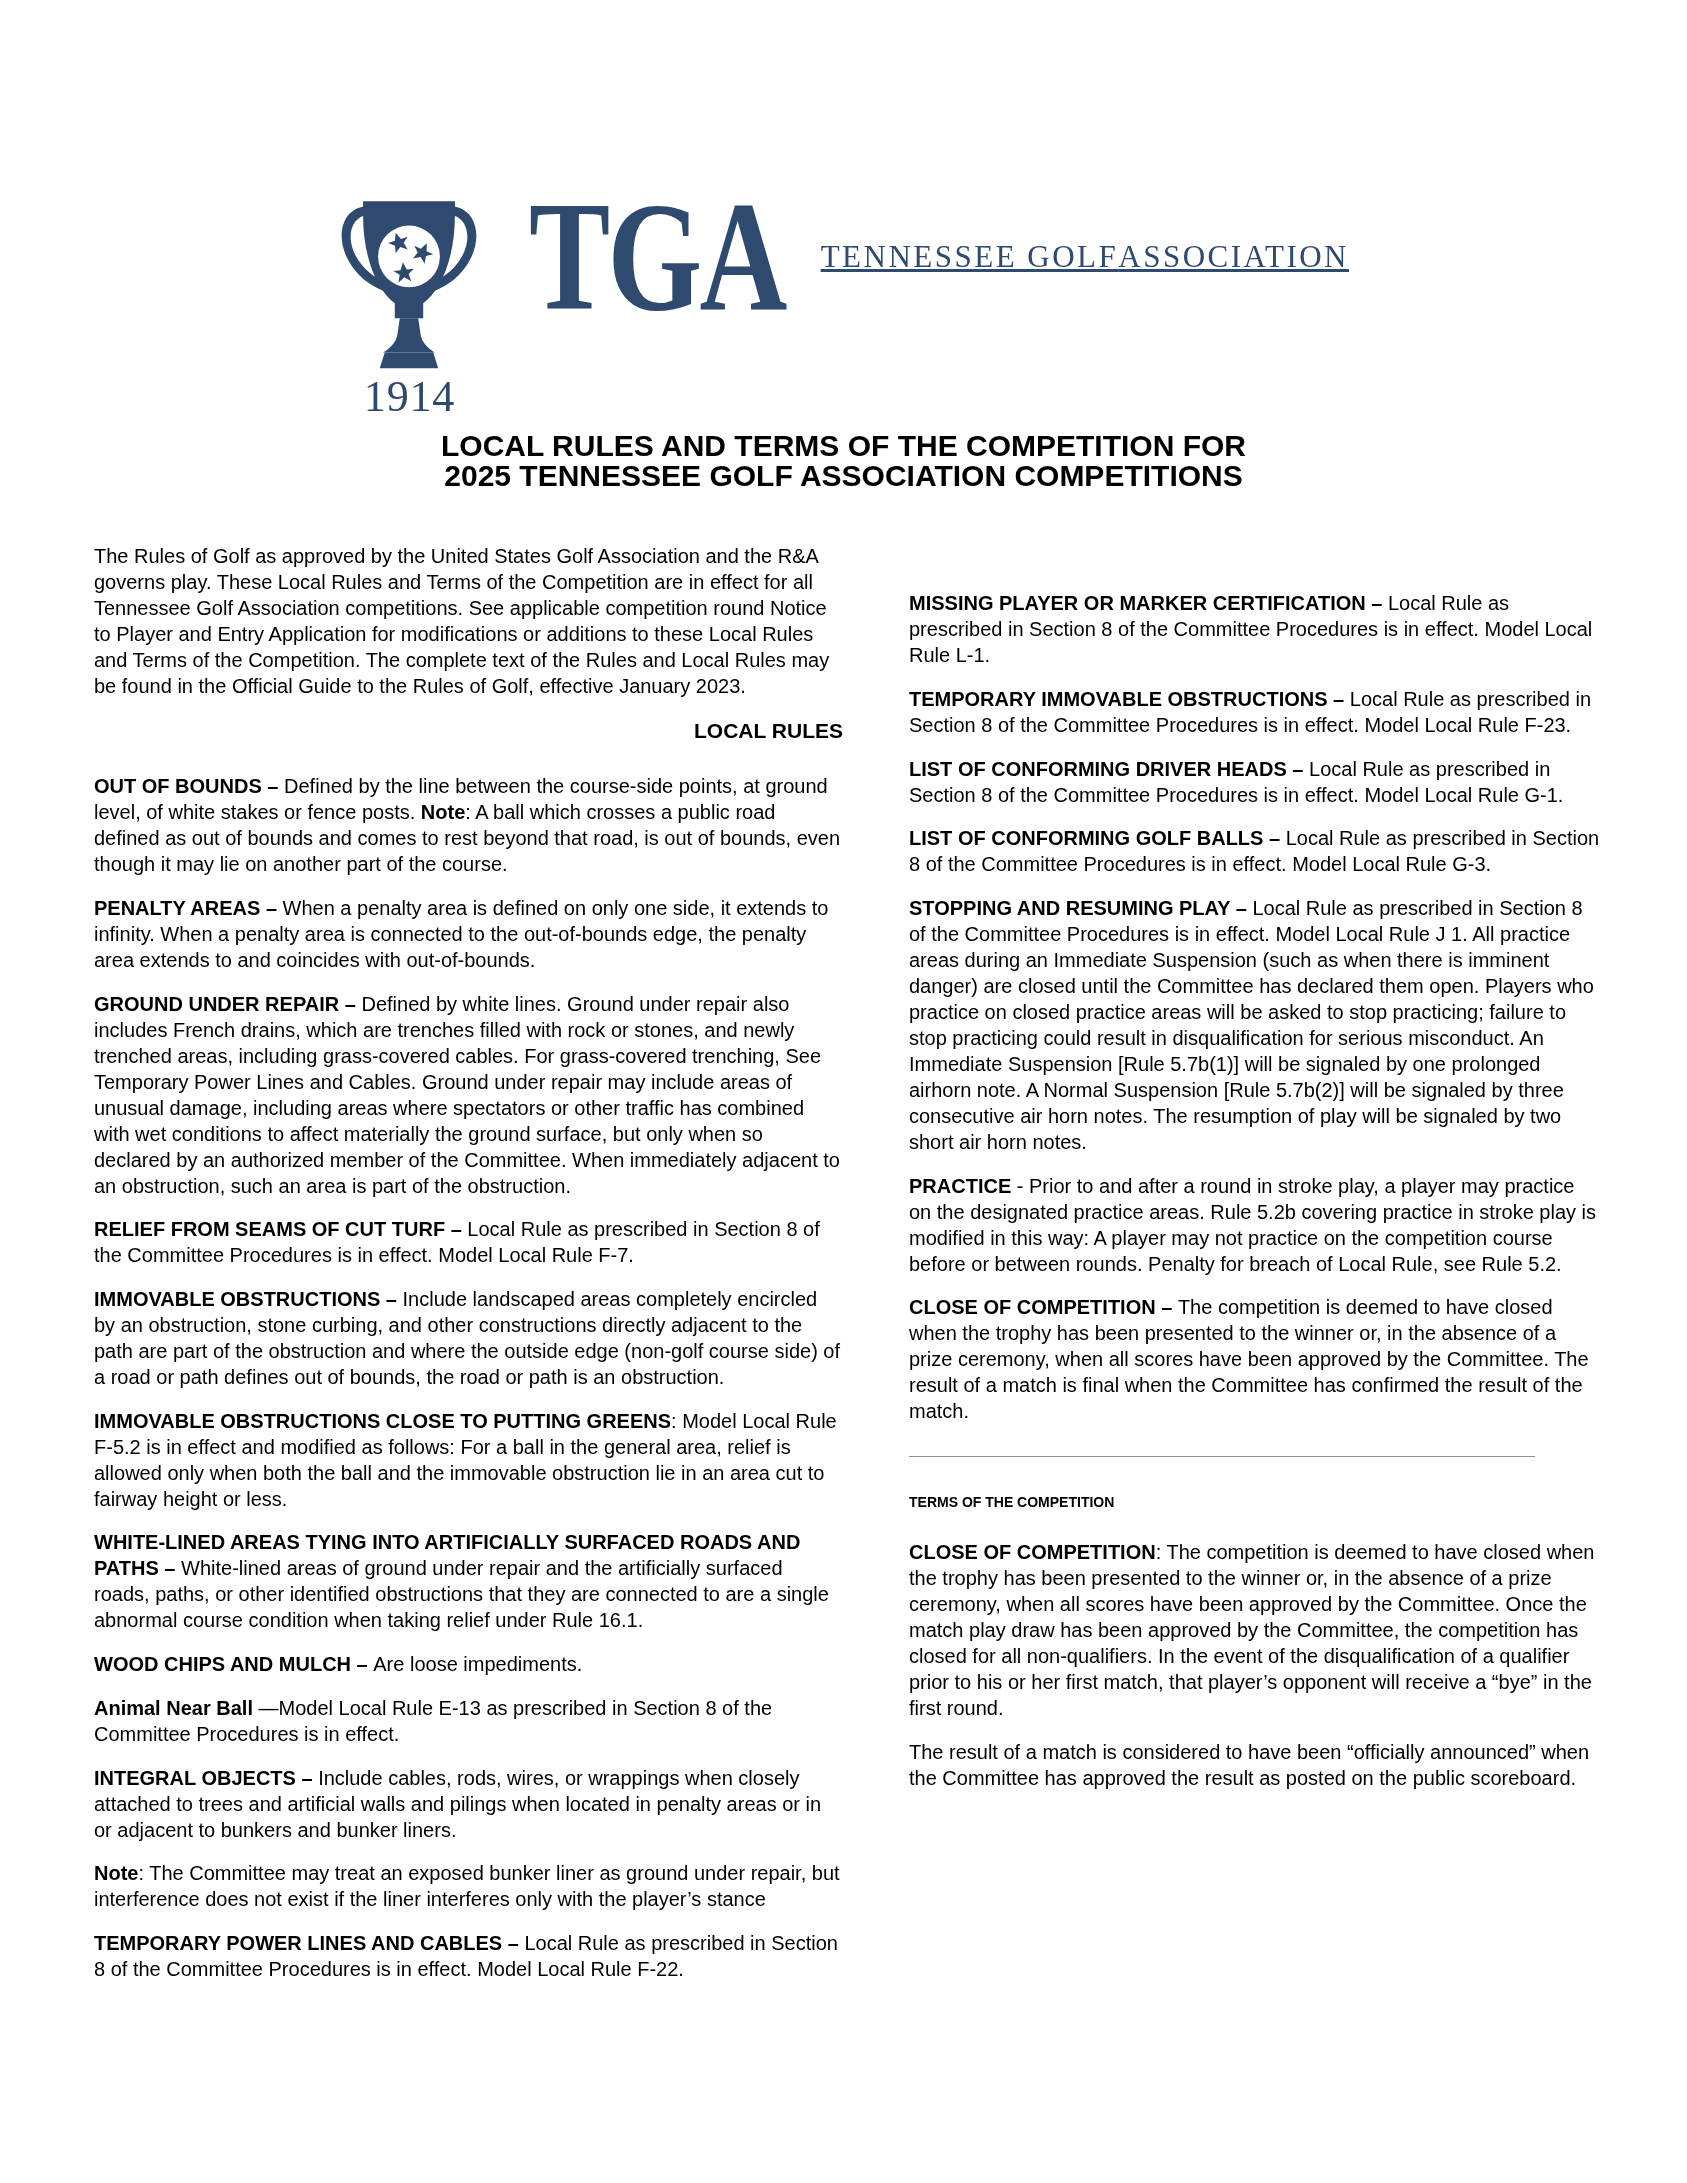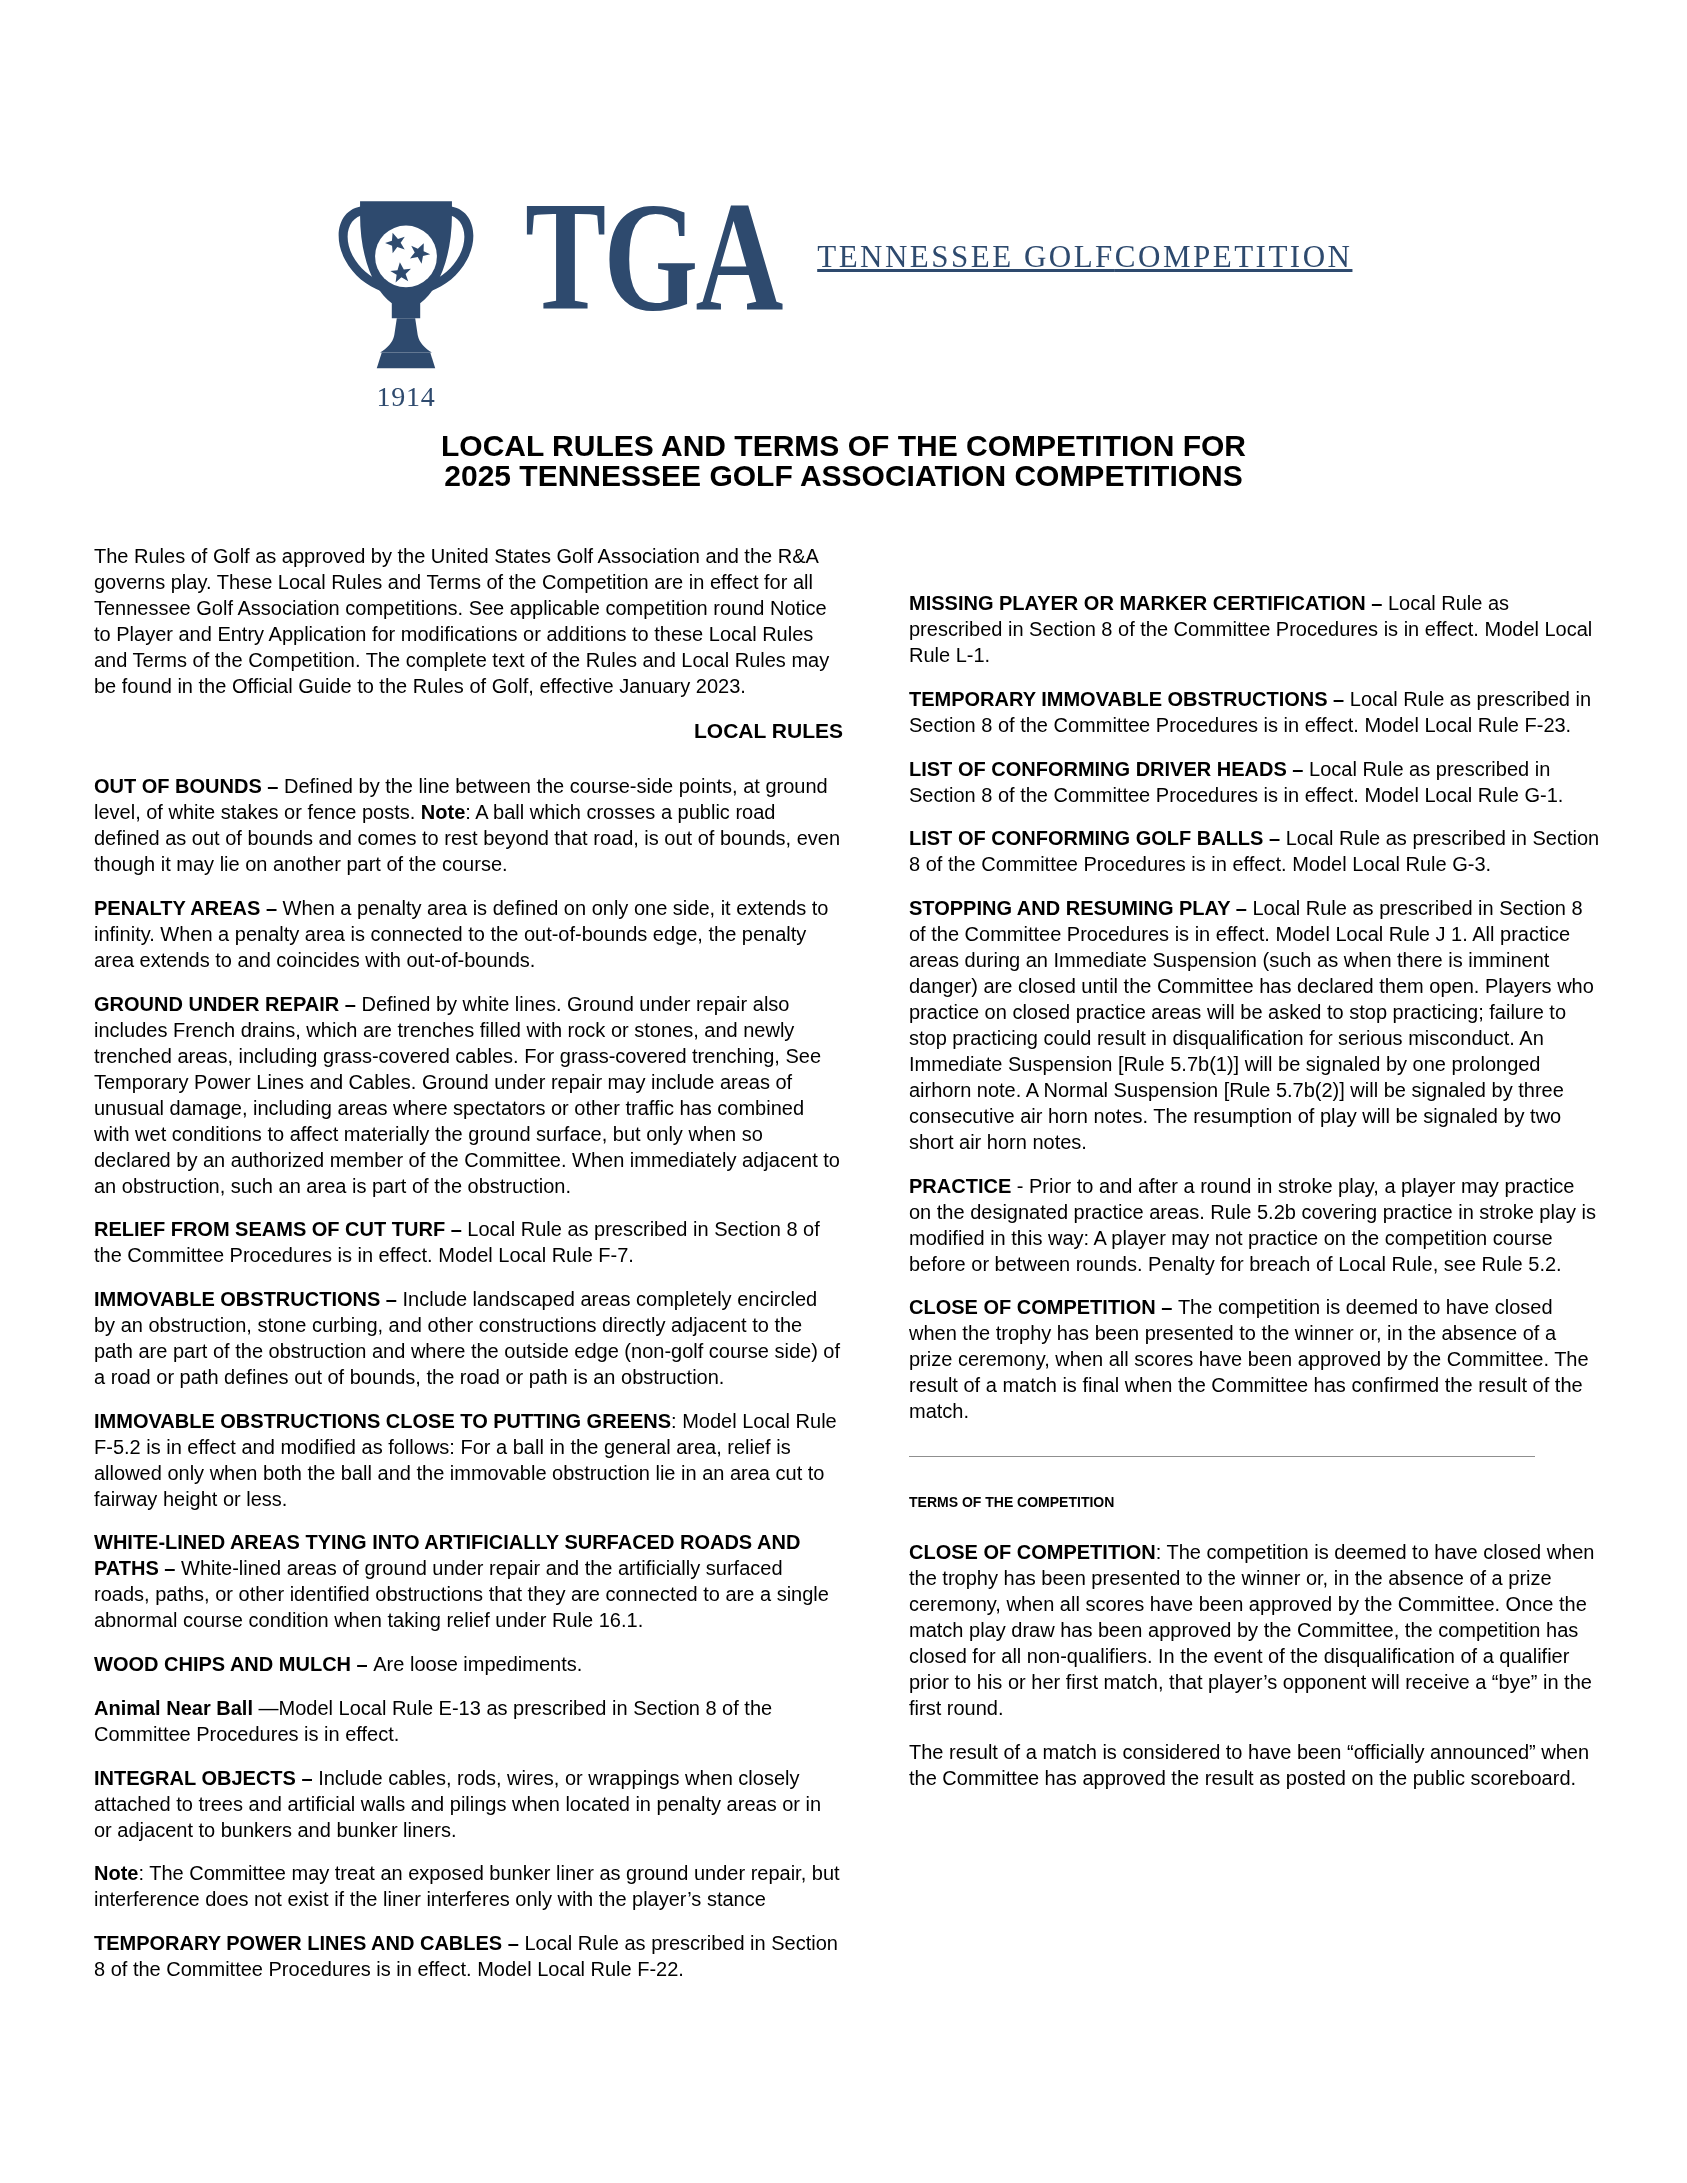--- a/index.html
+++ b/index.html
@@ -12,21 +12,21 @@
   .page{position:relative;width:1687px;height:2183px;background:#fff;overflow:hidden;}
 
   
   .logo-block{
     display:flex;justify-content:center;align-items:flex-start;
     padding-top:191px;gap:11.8px;
   }
   .trophy-wrap{display:flex;flex-direction:column;align-items:center;width:143px;}
   .logo-year{
     font-family:"Liberation Serif",serif;
-    font-size:28px;line-height:34px;color:#2e4a6e;margin-top:-1.7px;
+    font-size:44px;line-height:34px;color:#2e4a6e;margin-top:-1.7px;
     letter-spacing:0.8px;
     text-align:center;
   }
   .logo-text{display:flex;flex-direction:row;align-items:center;margin-top:1.7px;}
   .logo-acronym{
     font-family:"Liberation Serif",serif;font-weight:bold;
     font-size:156px;line-height:127px;color:#2e4a6e;
     transform:scaleX(0.78);transform-origin:center top;
     letter-spacing:-3.4px;
   }
@@ -89,21 +89,21 @@
             <path transform="translate(101,74) rotate(24)" d="M0,-13 L3.8,-4 L12.4,-4 L5.4,1.5 L7.6,10.5 L0,5 L-7.6,10.5 L-5.4,1.5 L-12.4,-4 L-3.8,-4 Z"></path>
             <path transform="translate(79,98) rotate(-6)" d="M0,-13 L3.8,-4 L12.4,-4 L5.4,1.5 L7.6,10.5 L0,5 L-7.6,10.5 L-5.4,1.5 L-12.4,-4 L-3.8,-4 Z"></path>
           </g>
         </g>
       </svg>
       <div class="logo-year">1914</div>
     </div>
     <div class="logo-text">
       <div class="logo-acronym">TGA</div>
       <div class="logo-name1">TENNESSEE GOLF</div>
-      <div class="logo-name2">COMPETITION</div>
+      <div class="logo-name2">ASSOCIATION</div>
     </div>
   </header>
 
   <div class="doc-title">
     <div>LOCAL RULES AND TERMS OF THE COMPETITION FOR</div>
     <div>2025 TENNESSEE GOLF ASSOCIATION COMPETITIONS</div>
   </div>
 
   <main class="columns">
     <section class="col col-left">

